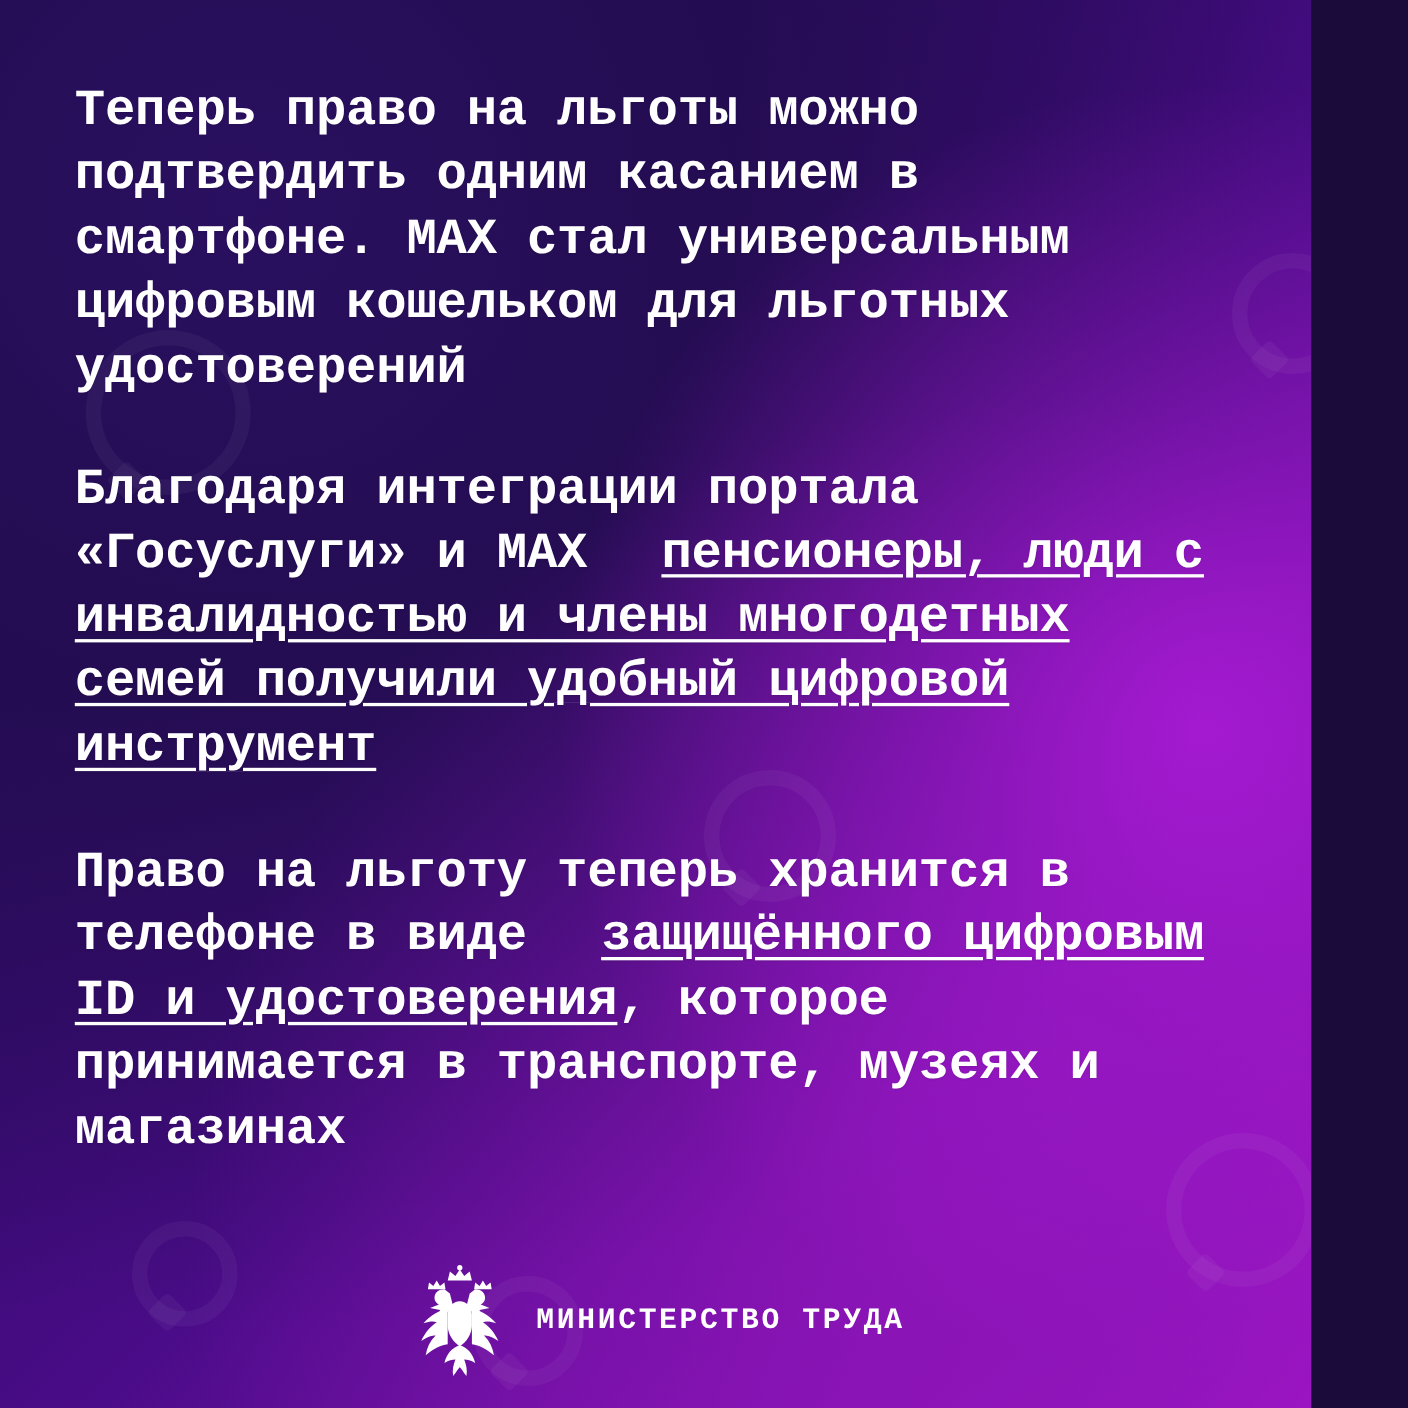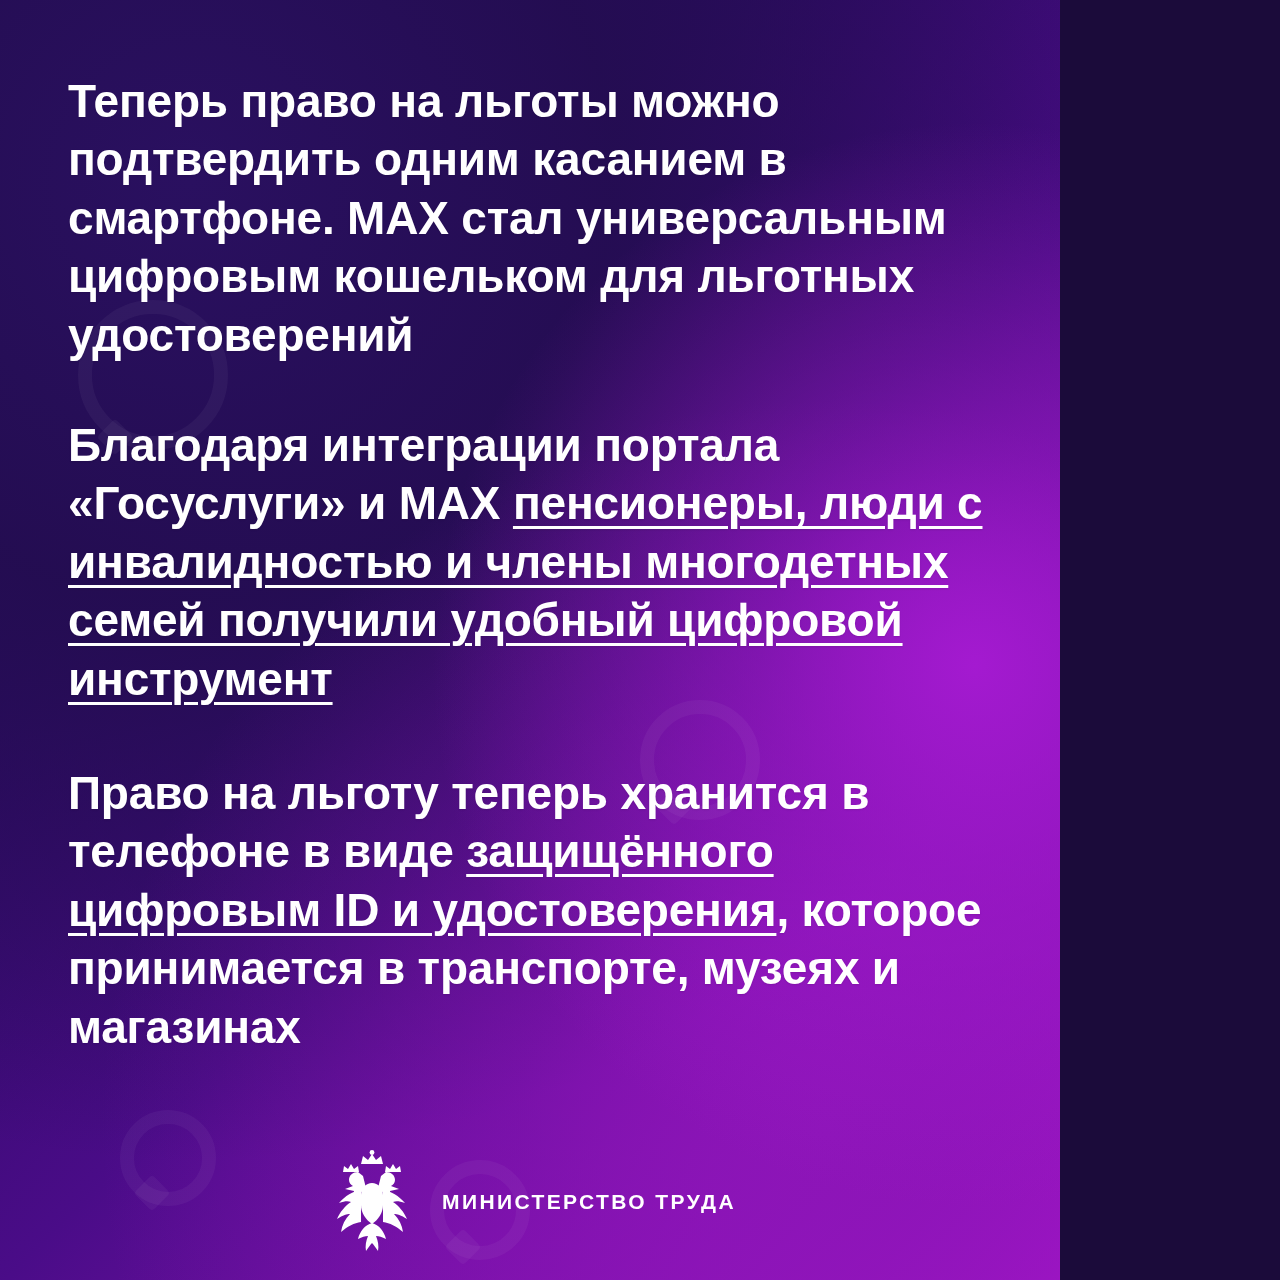--- a/index.html
+++ b/index.html
@@ -8,28 +8,29 @@
   }
   body {
     width: 1280px;
     height: 1280px;
     overflow: hidden;
     font-family: "Liberation Sans", sans-serif;
     background: #1b0b3a;
   }
   .poster {
     position: relative;
-    width: 1060px;
+    width: 1192px;
     height: 1280px;
     overflow: hidden;
     background:
       radial-gradient(circle at 92% 52%, #a41ad0 0%, rgba(164,26,208,0.55) 18%, rgba(120,15,160,0.0) 46%),
       radial-gradient(circle at 78% 88%, #8d15b8 0%, rgba(141,21,184,0.45) 22%, rgba(90,12,140,0.0) 52%),
       radial-gradient(circle at 18% 14%, #2a1060 0%, rgba(35,13,80,0.9) 30%, rgba(25,9,60,0.0) 70%),
       linear-gradient(135deg, #240b52 0%, #2c0a63 28%, #4a0c88 55%, #7b11ab 78%, #a915cc 100%);
+    font-family: Liberation Mono, monospace;
   }
   
   .wm {
     position: absolute;
     border-radius: 50%;
     border: 14px solid rgba(255,255,255,0.045);
     box-sizing: border-box;
   }
   .wm::after {
     content: "";
@@ -63,40 +64,41 @@
     margin: 0 0 46px 0;
     max-width: 1130px;
     text-shadow: 0 1px 2px rgba(0,0,0,0.10);
   }
   .para.p2 { margin-top: 52px; }
   .para.p3 { margin-top: 56px; }
   .u {
     text-decoration: underline;
     text-underline-offset: 7px;
     text-decoration-thickness: 3px;
+    margin-left: 40px;
   }
   .footer {
     position: absolute;
     left: 0;
     right: 0;
     bottom: 26px;
     z-index: 3;
     display: flex;
     align-items: center;
     justify-content: center;
     gap: 22px;
   }
   .crest {
     width: 96px;
     height: 104px;
     flex: 0 0 auto;
   }
   .ministry {
     color: #ffffff;
-    font-size: 21px;
+    font-size: 27px;
     font-weight: 700;
     letter-spacing: 2.4px;
     line-height: 1.62;
     text-transform: uppercase;
   }
 </style>
 </head>
 <body>
 
 <div class="poster">

